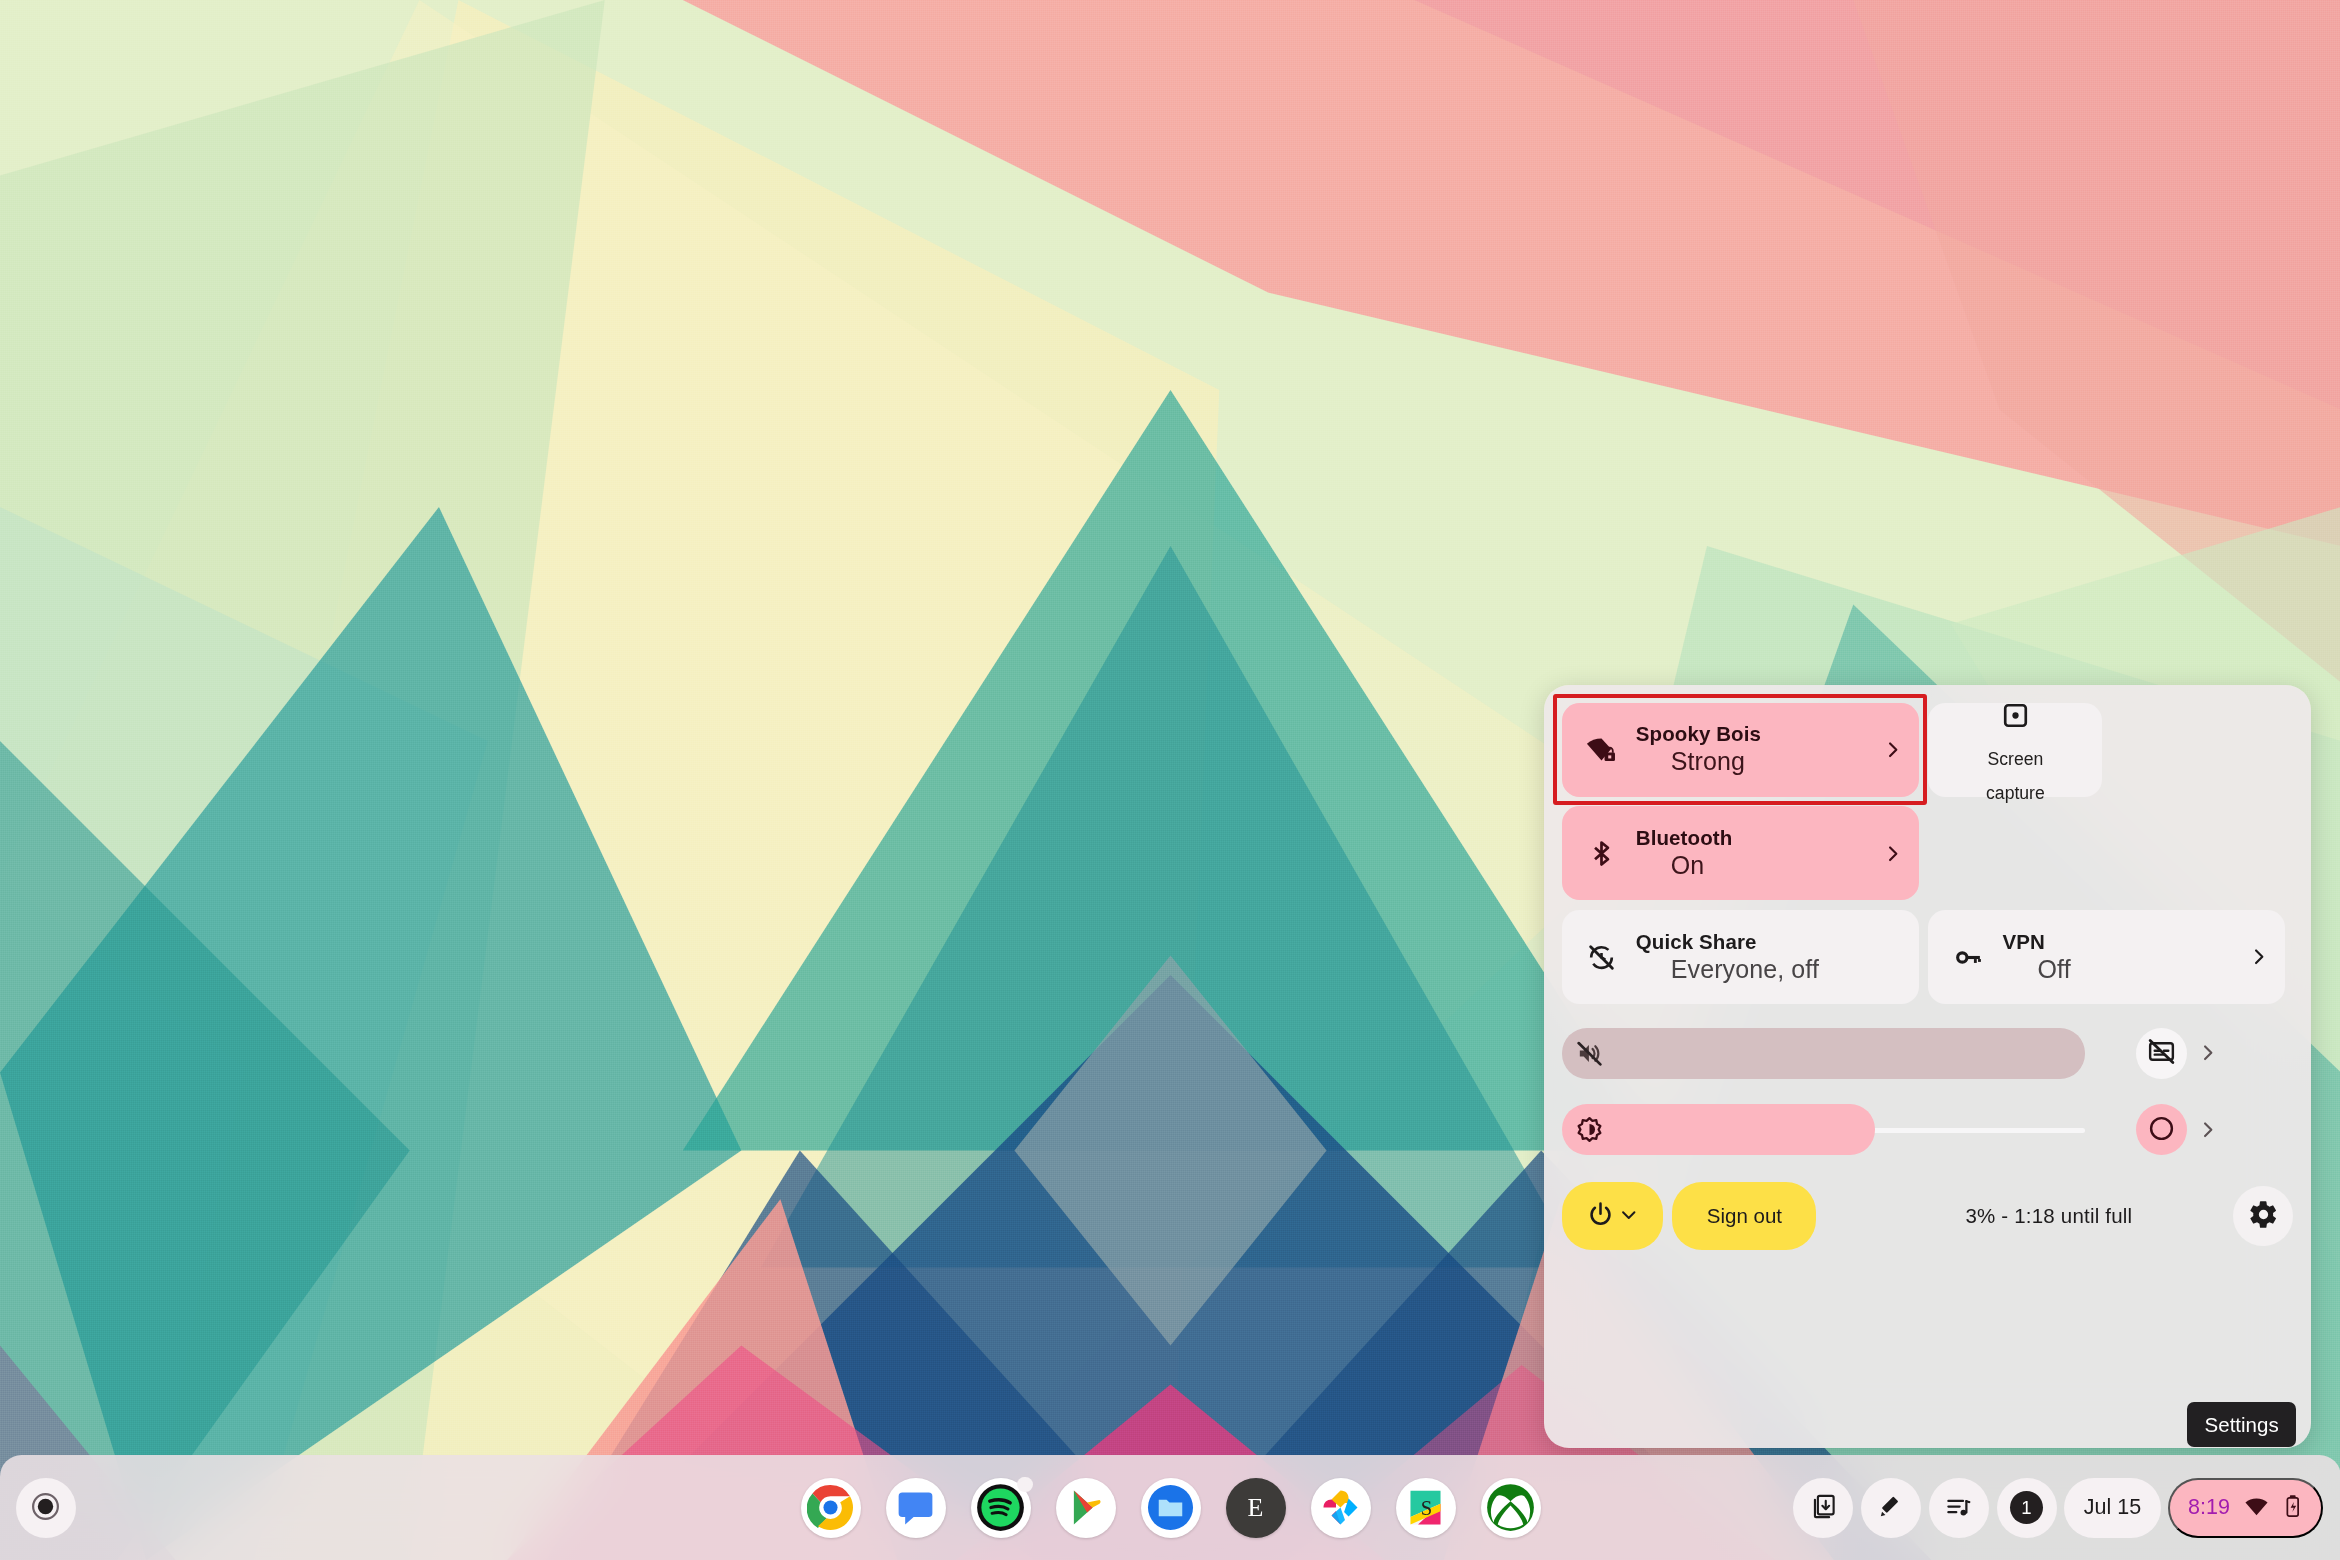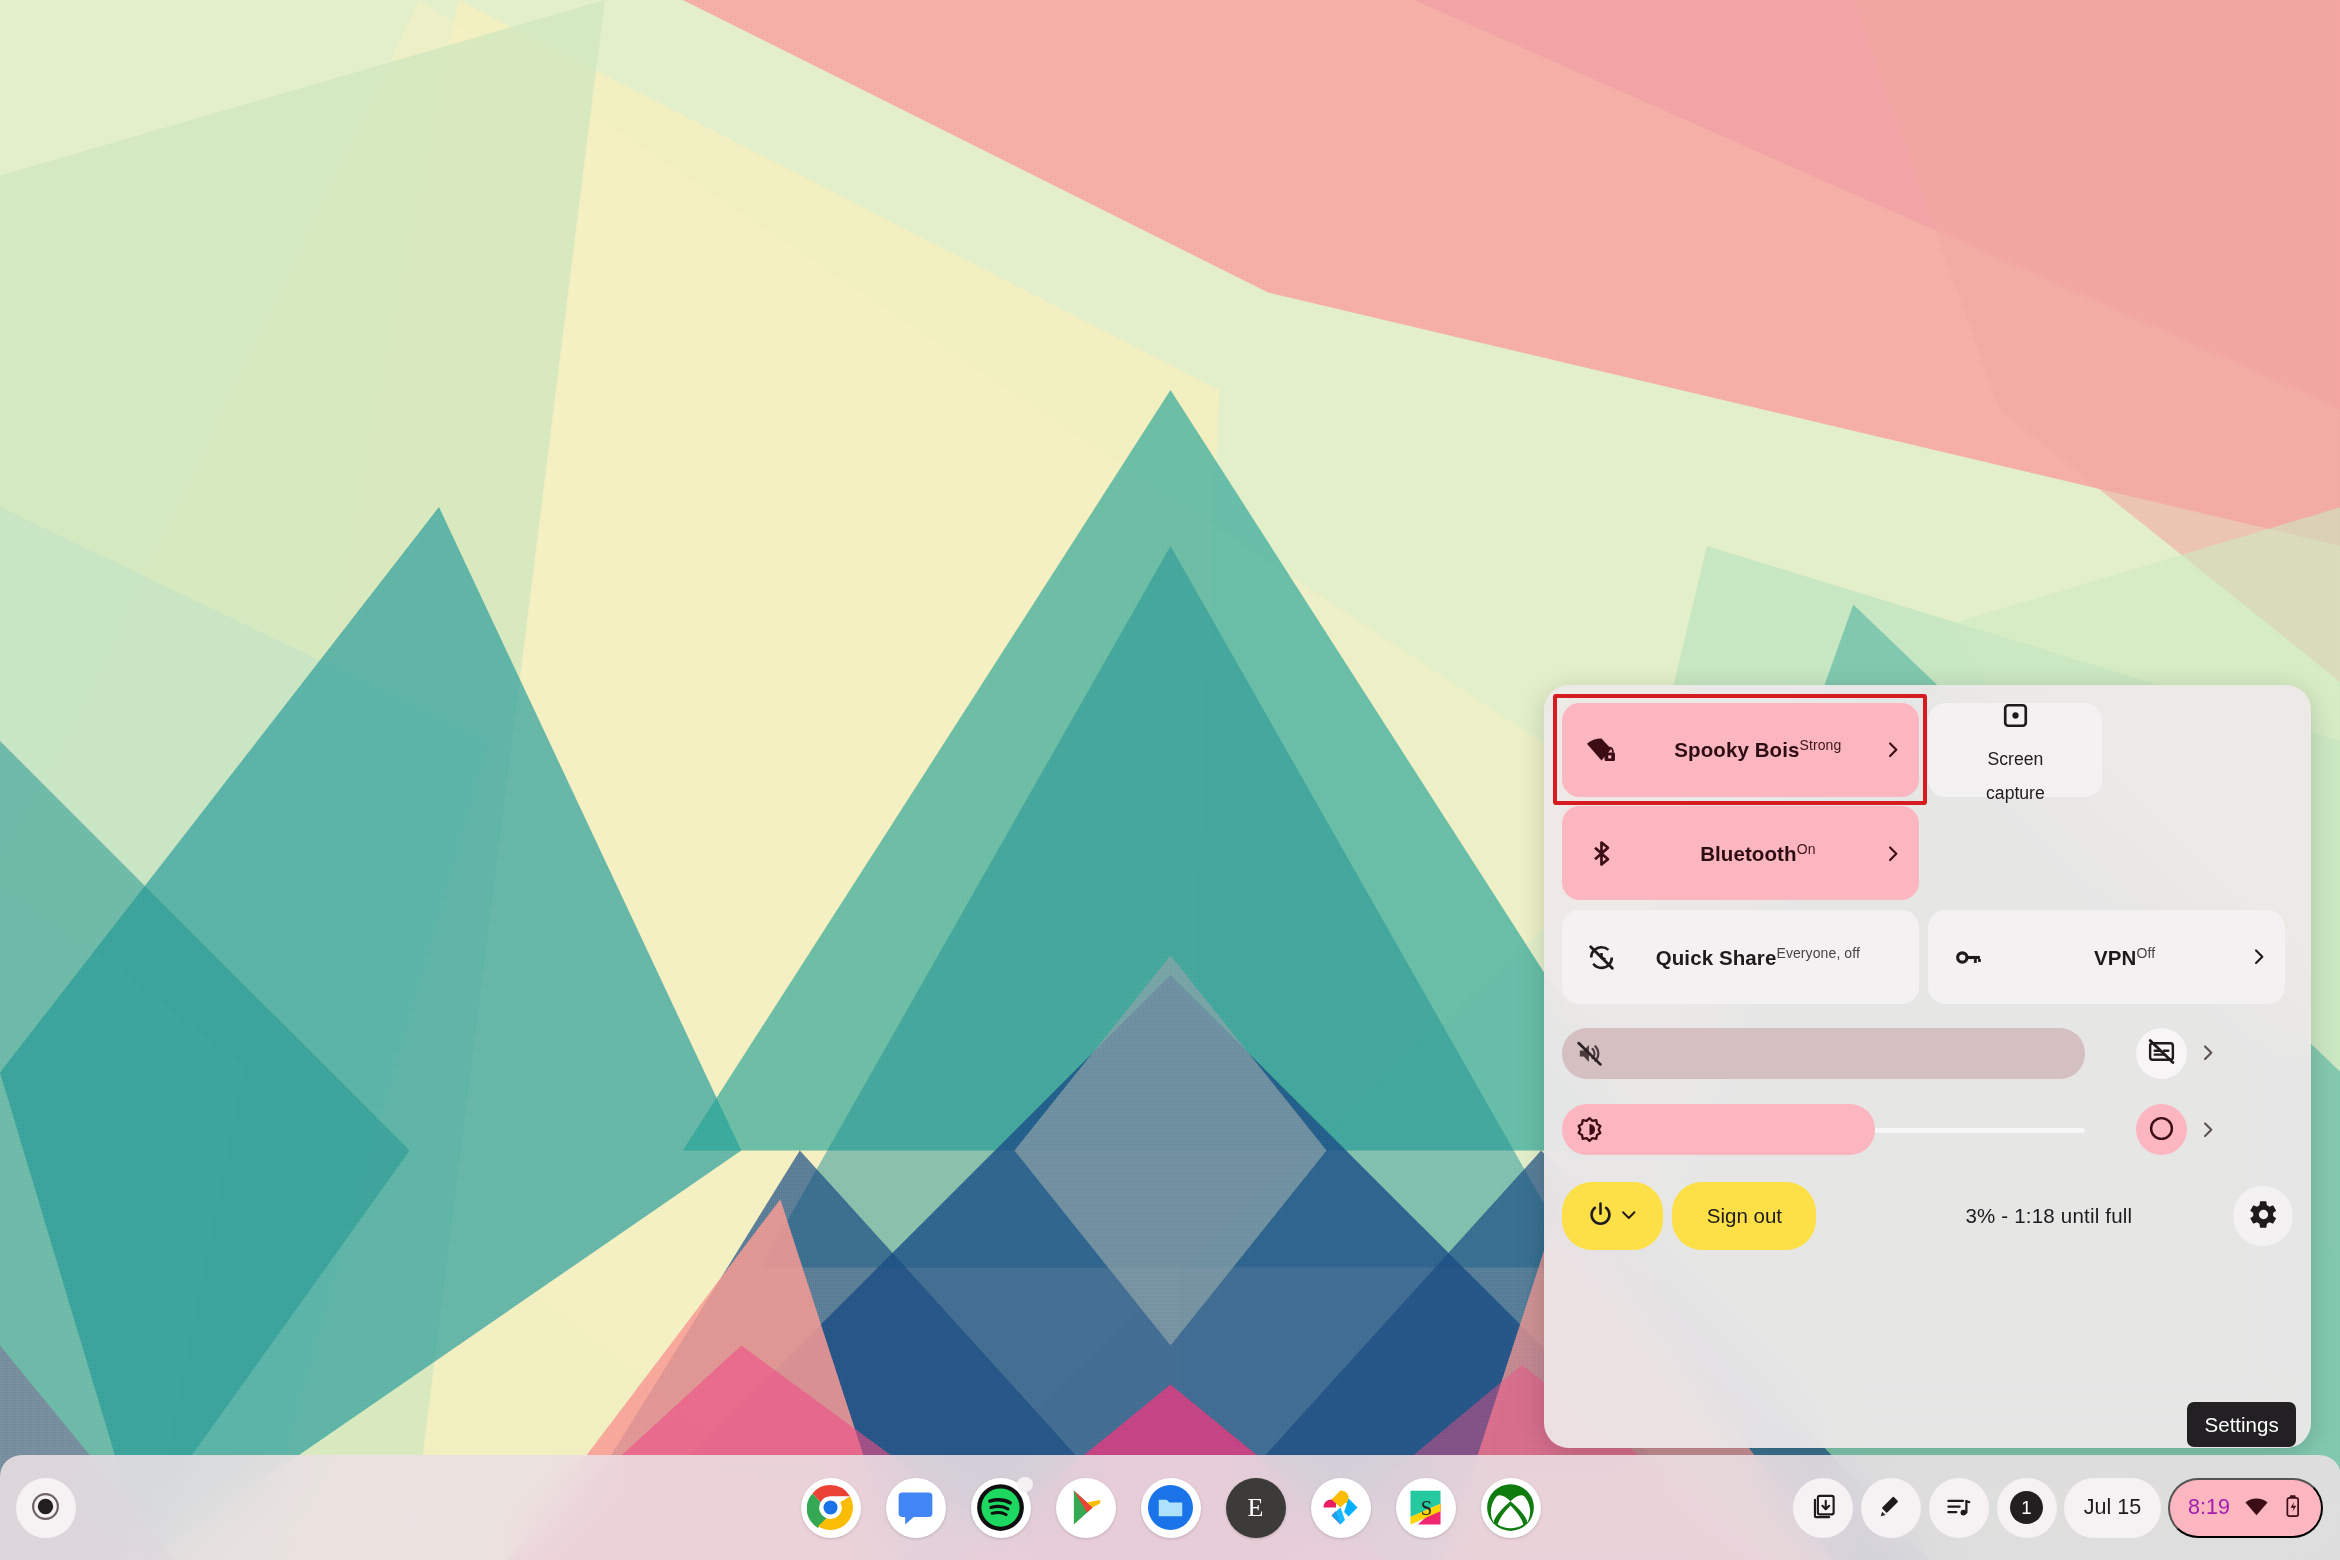--- a/index.html
+++ b/index.html
@@ -52,24 +52,24 @@
 
   .tile-wide { width: 357px; height: 94px; padding: 0 13.7px 0 19.5px; }
   .tile-small {
     width: 174px; height: 94px;
     flex-direction: column; justify-content: center; align-items: center;
     padding: 0; gap: 13px;
   }
 
   .tile-ico { width: 41px; flex: 0 0 41px; display:flex; align-items:center; justify-content:center; }
   .tile-ico svg { display: block; }
-  .tile-text { flex: 1; display: flex; justify-content: center; padding-left: 13.7px; }
+  .tile-text { flex: 1; display: flex; flex-direction: column; justify-content: center; padding-left: 13.7px; }
   .t-title { font-size: 20.5px; font-weight: 700; color: #1d1b1c; line-height: 1.22; letter-spacing: 0.1px;}
   .tile.pink .t-title { color: #2c0d13; }
-  .t-sub { font-size: 14px; color: #474446; line-height: 1.25; letter-spacing: 0.1px;}
+  .t-sub { font-size: 25px; color: #474446; line-height: 1.25; letter-spacing: 0.1px; margin-left: 35px;}
   .tile.pink .t-sub { color: #3d151b; }
   .chev { width: 25px; flex: 0 0 25px; display:flex; align-items:center; justify-content:center; }
   .small-label { font-size: 17.6px; color: #22201f; text-align: center; line-height: 1.2; }
 
   
   #wifi-highlight {
     position: absolute;
     left: -8.8px; top: -8.8px;
     width: 374px; height: 111px;
     border: 4.9px solid #d61c20;

